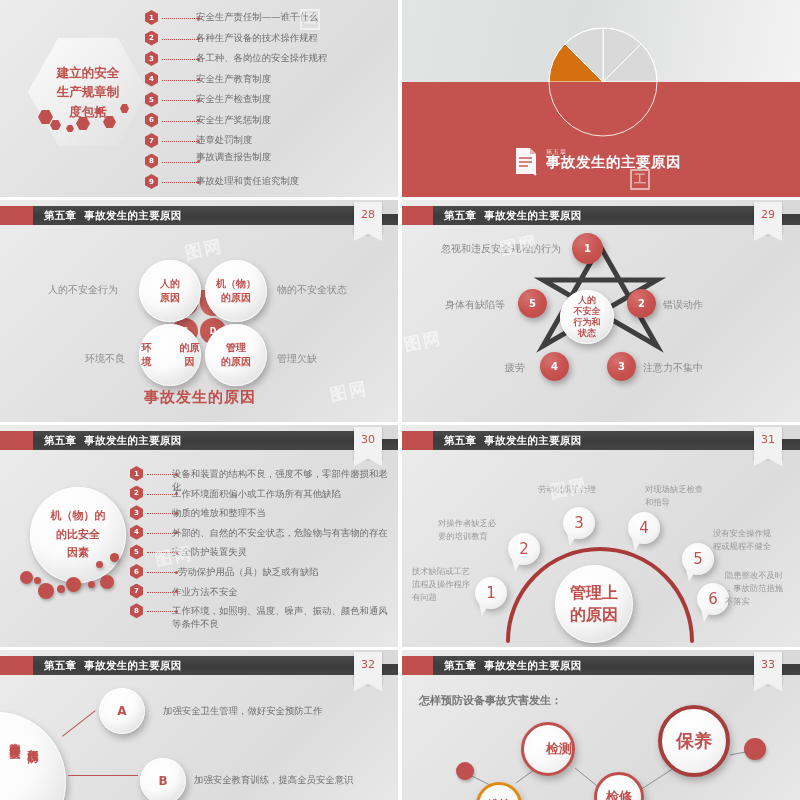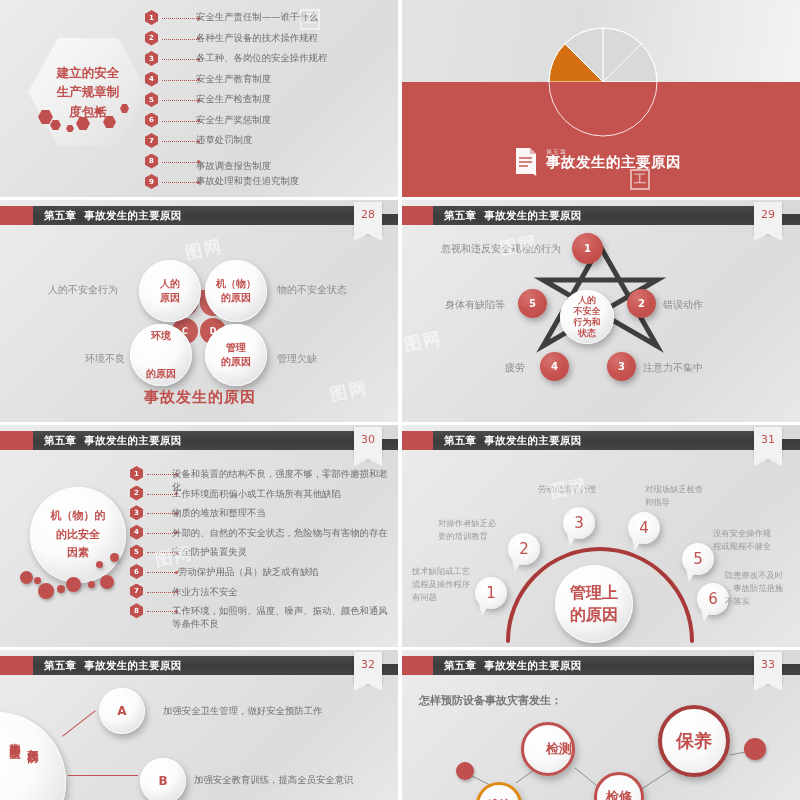--- a/index.html
+++ b/index.html
@@ -171,21 +171,21 @@
         <div class="leaderdots" style="left: 162px; top: 120.5px; width: 35px;"></div>
         <div class="leadend" style="left: 197px; top: 119px;"></div>
         <div class="itemtxt" style="left: 196px; top: 113.5px;">安全生产奖惩制度</div>
         <div class="hexnum" style="left: 145px; top: 133px;">7</div>
         <div class="leaderdots" style="left: 162px; top: 141px; width: 35px;"></div>
         <div class="leadend" style="left: 197px; top: 139.5px;"></div>
         <div class="itemtxt" style="left: 196px; top: 134px;">违章处罚制度</div>
         <div class="hexnum" style="left: 145px; top: 153.5px;">8</div>
         <div class="leaderdots" style="left: 162px; top: 161.5px; width: 35px;"></div>
         <div class="leadend" style="left: 197px; top: 160px;"></div>
-        <div class="itemtxt" style="left: 196px; top: 160px;">事故调查报告制度</div>
+        <div class="itemtxt" style="left: 196px; top: 151px;">事故调查报告制度</div>
         <div class="hexnum" style="left: 145px; top: 174px;">9</div>
         <div class="leaderdots" style="left: 162px; top: 182px; width: 35px;"></div>
         <div class="leadend" style="left: 197px; top: 180.5px;"></div>
         <div class="itemtxt" style="left: 196px; top: 175px;">事故处理和责任追究制度</div>
       </div>
   </div>
 
   <div class="slide s1">
     <div class="tr-top"></div>
     <div class="tr-bot"></div>
@@ -251,21 +251,21 @@
       </div>
 
     <div class="ball" style="left:139px;top:60px;width:62px;height:62px;font-size:10px;flex-direction:column;line-height:1.45;">
       <span>人的</span>
         <span>原因</span>
     </div>
     <div class="ball" style="left:205px;top:60px;width:62px;height:62px;font-size:10px;flex-direction:column;line-height:1.45;">
       <span>机（物）</span>
         <span>的原因</span>
     </div>
-    <div class="ball" style="left:130px;top:124px;width:62px;height:62px;font-size:10px;flex-direction:column;line-height:1.45;gap:24px;">
+    <div class="ball" style="left:139px;top:124px;width:62px;height:62px;font-size:10px;flex-direction:row;line-height:1.45;gap:24px;">
       <span>环境</span>
         <span>的原因</span>
     </div>
     <div class="ball" style="left:205px;top:124px;width:62px;height:62px;font-size:10px;flex-direction:column;line-height:1.45;">
       <span>管理</span>
         <span>的原因</span>
     </div>
 
     <div class="sidelab" style="left:48px;top:83px;">人的不安全行为</div>
     <div class="sidelab" style="left:277px;top:83px;">物的不安全状态</div>

